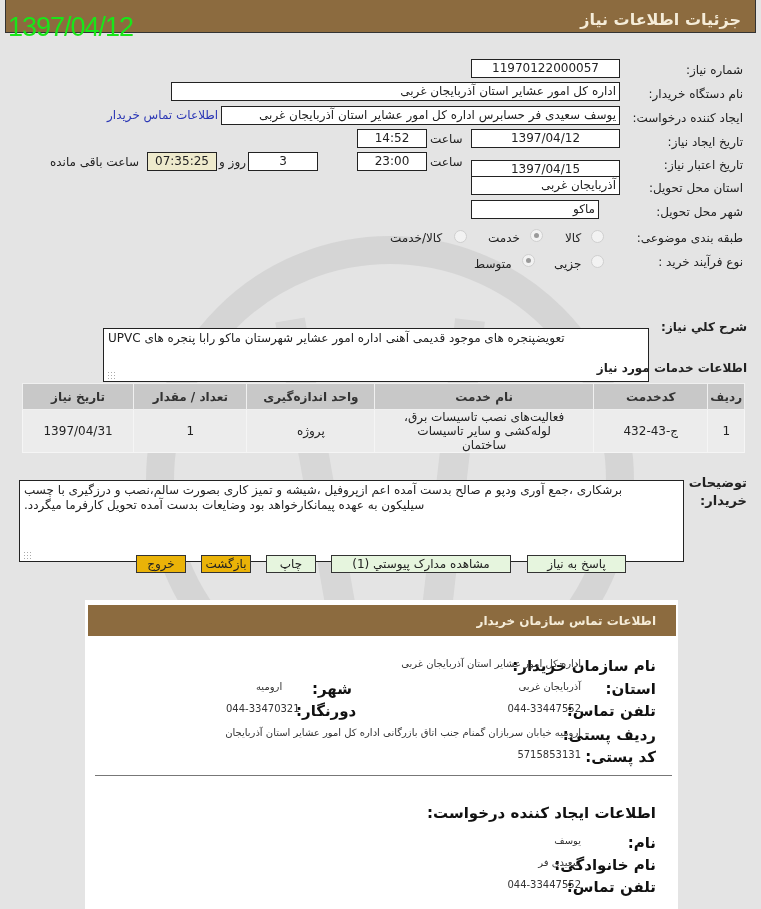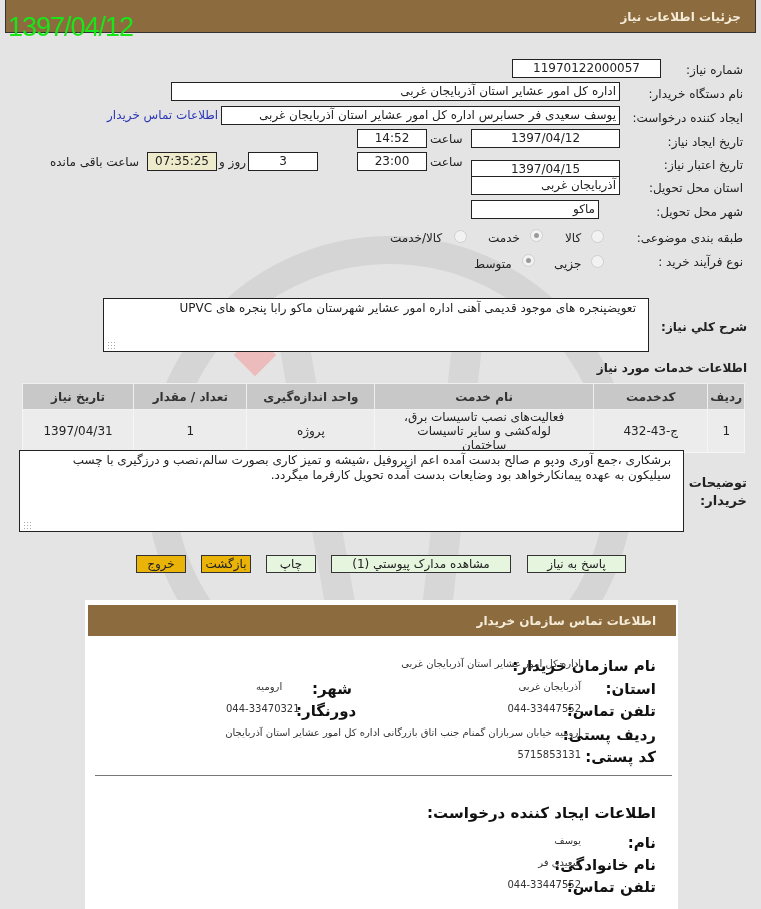--- a/index.html
+++ b/index.html
@@ -9,21 +9,21 @@
     font-family: "DejaVu Sans", sans-serif;
     font-size: 12px; color: #222;
     position: relative;
   }
   .abs { position: absolute; }
   .header-bar {
     left: 5px; top: 0; width: 751px; height: 33px;
     background: #8c6b3f; border: 1px solid #333; border-top: none;
   }
   .header-title {
-    right: 20px; top: 10px; color: #f5ecd8; font-size: 12px; font-weight: bold;
+    right: 20px; top: 10px; color: #f5ecd8; font-size: 16px; font-weight: bold;
     direction: rtl;
   }
   .stamp {
     left: 8px; top: 12px; color: #19e619; font-size: 27px;
     font-family: "Liberation Sans", sans-serif; letter-spacing: -1px;
   }
   .watermark {
     left: 90px; top: 200px; width: 600px; height: 560px; pointer-events: none;
   }
   .label {
@@ -41,22 +41,22 @@
   .radio {
     width: 13px; height: 13px; border-radius: 50%;
     background: #f2f2f2; border: 1px solid #cfcfcf;
   }
   .radio.checked::after {
     content: ""; position: absolute; left: 3px; top: 3px; width: 5px; height: 5px;
     border-radius: 50%; background: #9a9a9a;
   }
   .radio { position: absolute; }
   .textarea {
-    background: #fff; border: 1px solid #222; direction: rtl; text-align: right;
-    padding: 2px 12px; font-size: 12px; line-height: 15px;
+    background: #fff; border: 1px solid #222; direction: rtl; text-align: left;
+    padding: 2px 4px; font-size: 12px; line-height: 15px; margin-top: 30px;
   }
   .resize {
     position: absolute; left: 3px; bottom: 2px; width: 8px; height: 8px;
     background-image: radial-gradient(#aaa 1px, transparent 1px);
     background-size: 3px 3px;
   }
   table.svc {
     border-collapse: collapse; direction: rtl; font-size: 12px;
   }
   table.svc th {
@@ -94,21 +94,21 @@
 <div class="abs stamp">1397/04/12</div>
 
 <svg class="abs watermark" viewBox="0 0 600 560">
   <circle cx="300" cy="280" r="230" fill="none" stroke="#cfcfcf" stroke-width="28" opacity="0.7"></circle>
   <path d="M200 120 L260 460" stroke="#cfcfcf" stroke-width="30" opacity="0.6"></path>
   <path d="M380 120 L340 470" stroke="#cfcfcf" stroke-width="30" opacity="0.6"></path>
   <rect x="150" y="140" width="30" height="30" fill="#f2a0a0" opacity="0.6" transform="rotate(45 165 155)"></rect>
 </svg>
 
 <div class="abs label" style="right:18px;top:63px;">شماره نیاز:</div>
-<div class="abs field center" style="left:471px;top:59px;width:149px;margin-left:41px;">11970122000057</div>
+<div class="abs field center" style="left:471px;top:59px;width:149px;">11970122000057</div>
 
 <div class="abs label" style="right:18px;top:87px;">نام دستگاه خریدار:</div>
 <div class="abs field rtl" style="left:171px;top:82px;width:449px;">اداره کل امور عشایر استان آذربایجان غربی</div>
 
 <div class="abs label" style="right:18px;top:111px;">ایجاد کننده درخواست:</div>
 <div class="abs field rtl" style="left:221px;top:106px;width:399px;">یوسف سعیدی فر حسابرس اداره کل امور عشایر استان آذربایجان غربی</div>
 <div class="abs link" style="left:107px;top:108px;">اطلاعات تماس خریدار</div>
 
 <div class="abs label" style="right:18px;top:135px;">تاریخ ایجاد نیاز:</div>
 <div class="abs field center" style="left:471px;top:129px;width:149px;">1397/04/12</div>

